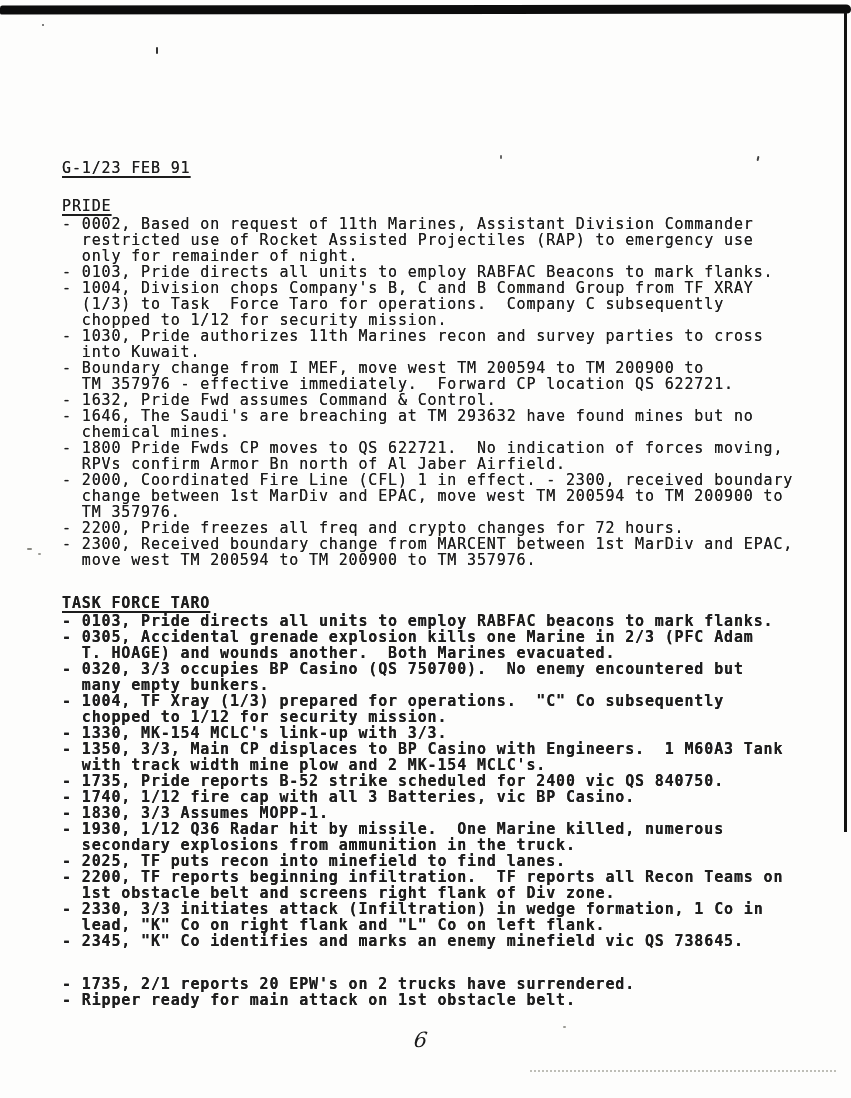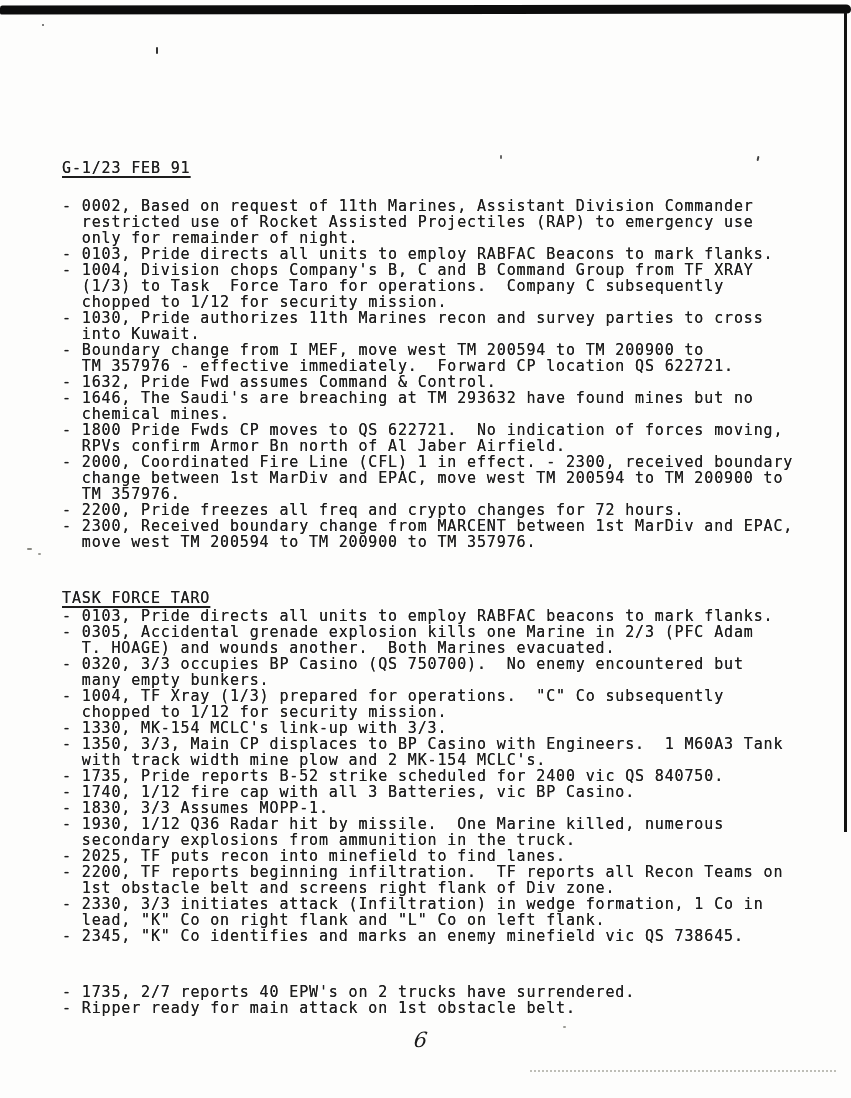--- a/index.html
+++ b/index.html
@@ -68,21 +68,21 @@
     text-shadow: 0 0 0.4px #3a3a3a;
   }
   .doc-heading {
     text-decoration: underline;
     text-decoration-thickness: 1.5px;
     text-underline-offset: 3px;
     margin-bottom: 22px;
     white-space: pre;
   }
   .section { margin: 0; }
-  .section + .section { margin-top: 40px; }
+  .section + .section { margin-top: 27px; font-weight: bold; }
   .section-title {
     text-decoration: underline;
     text-decoration-thickness: 1.5px;
     text-underline-offset: 3px;
     white-space: pre;
     margin-bottom: 2px;
   }
   .section-body {
     white-space: pre;
   }
@@ -111,20 +111,21 @@
   <span class="speck s4"></span>
   <span class="speck s5"></span>
   <span class="speck s6"></span>
   <span class="speck s7"></span>
 
   <div class="content">
 
     <div class="doc-heading">G-1/23 FEB 91</div>
 
     <section class="section">
+      <div class="section-title">PRIDE</div>
       <div class="section-body">- 0002, Based on request of 11th Marines, Assistant Division Commander
   restricted use of Rocket Assisted Projectiles (RAP) to emergency use
   only for remainder of night.
 - 0103, Pride directs all units to employ RABFAC Beacons to mark flanks.
 - 1004, Division chops Company's B, C and B Command Group from TF XRAY
   (1/3) to Task  Force Taro for operations.  Company C subsequently
   chopped to 1/12 for security mission.
 - 1030, Pride authorizes 11th Marines recon and survey parties to cross
   into Kuwait.
 - Boundary change from I MEF, move west TM 200594 to TM 200900 to
@@ -161,21 +162,21 @@
   secondary explosions from ammunition in the truck.
 - 2025, TF puts recon into minefield to find lanes.
 - 2200, TF reports beginning infiltration.  TF reports all Recon Teams on
   1st obstacle belt and screens right flank of Div zone.
 - 2330, 3/3 initiates attack (Infiltration) in wedge formation, 1 Co in
   lead, "K" Co on right flank and "L" Co on left flank.
 - 2345, "K" Co identifies and marks an enemy minefield vic QS 738645.</div>
     </section>
 
     <section class="section">
-      <div class="section-body">- 1735, 2/7 reports 40 EPW's on 2 trucks have surrendered.
+      <div class="section-body">- 1735, 2/1 reports 20 EPW's on 2 trucks have surrendered.
 - Ripper ready for main attack on 1st obstacle belt.</div>
     </section>
 
   </div>
 
   <div class="page-number">6</div>
 
   <div class="dotted-artifact"></div>
 
 </div>

